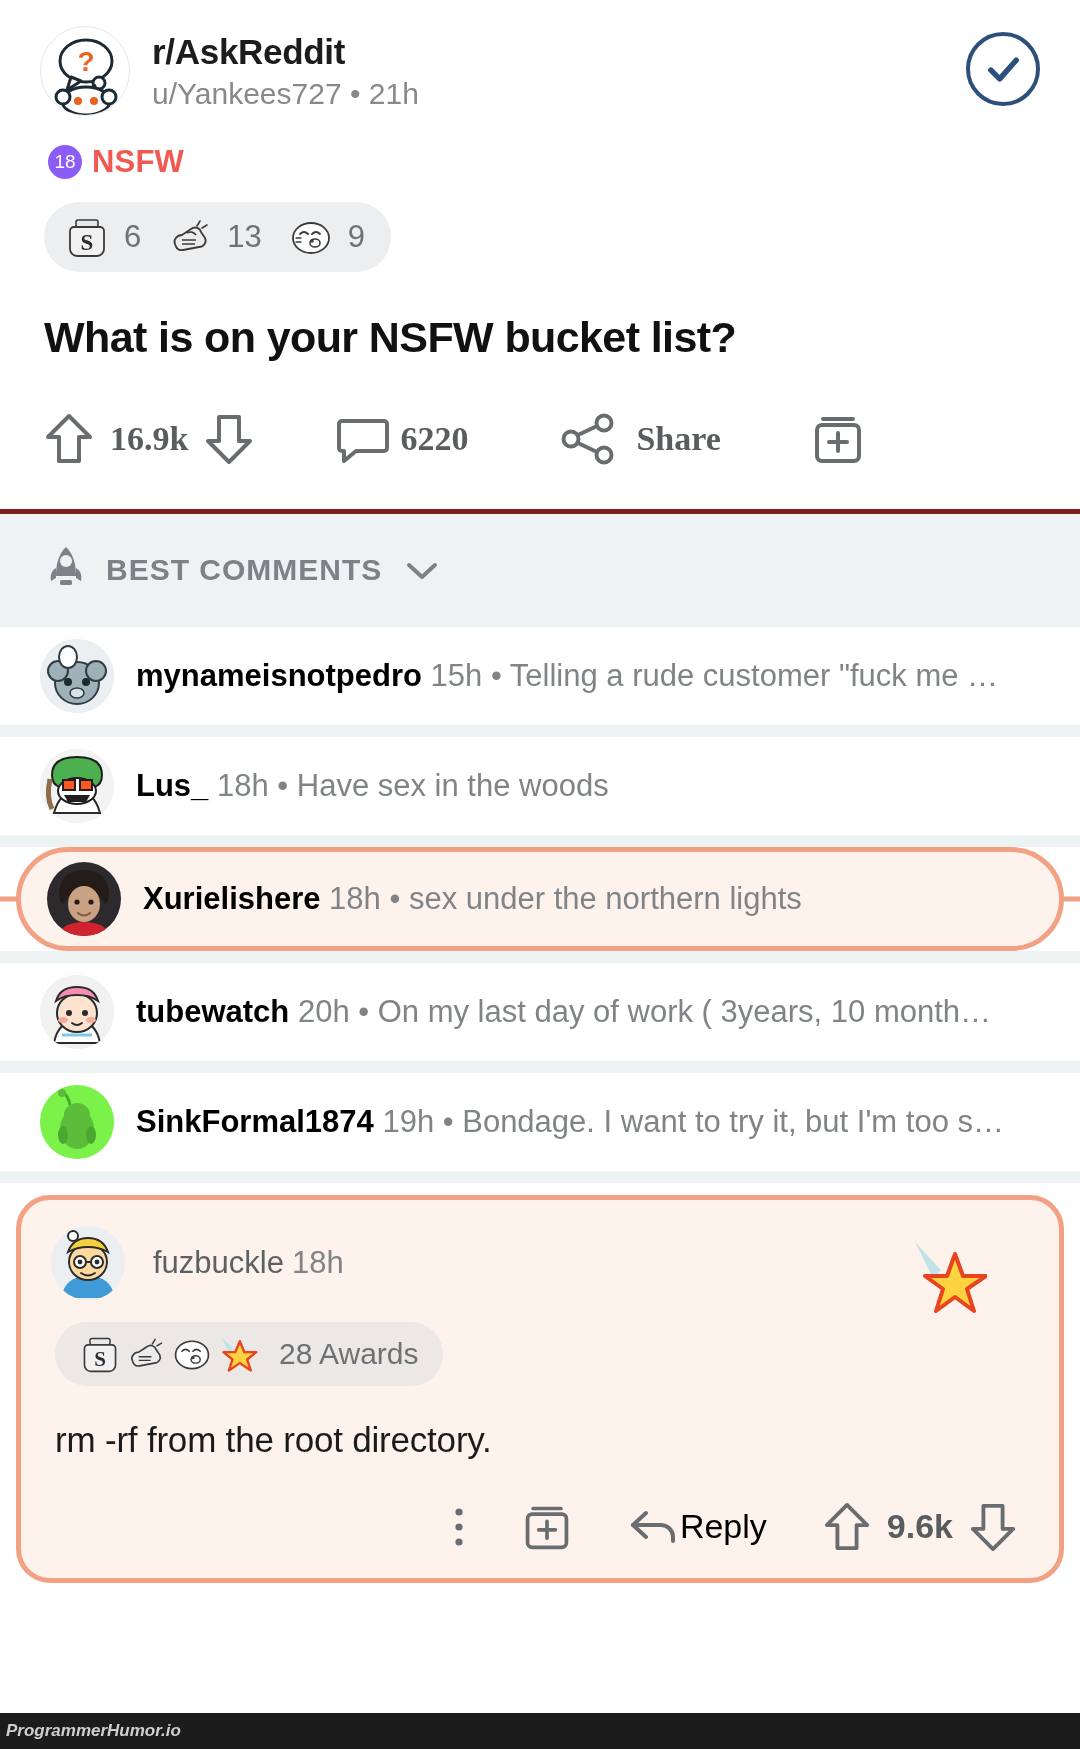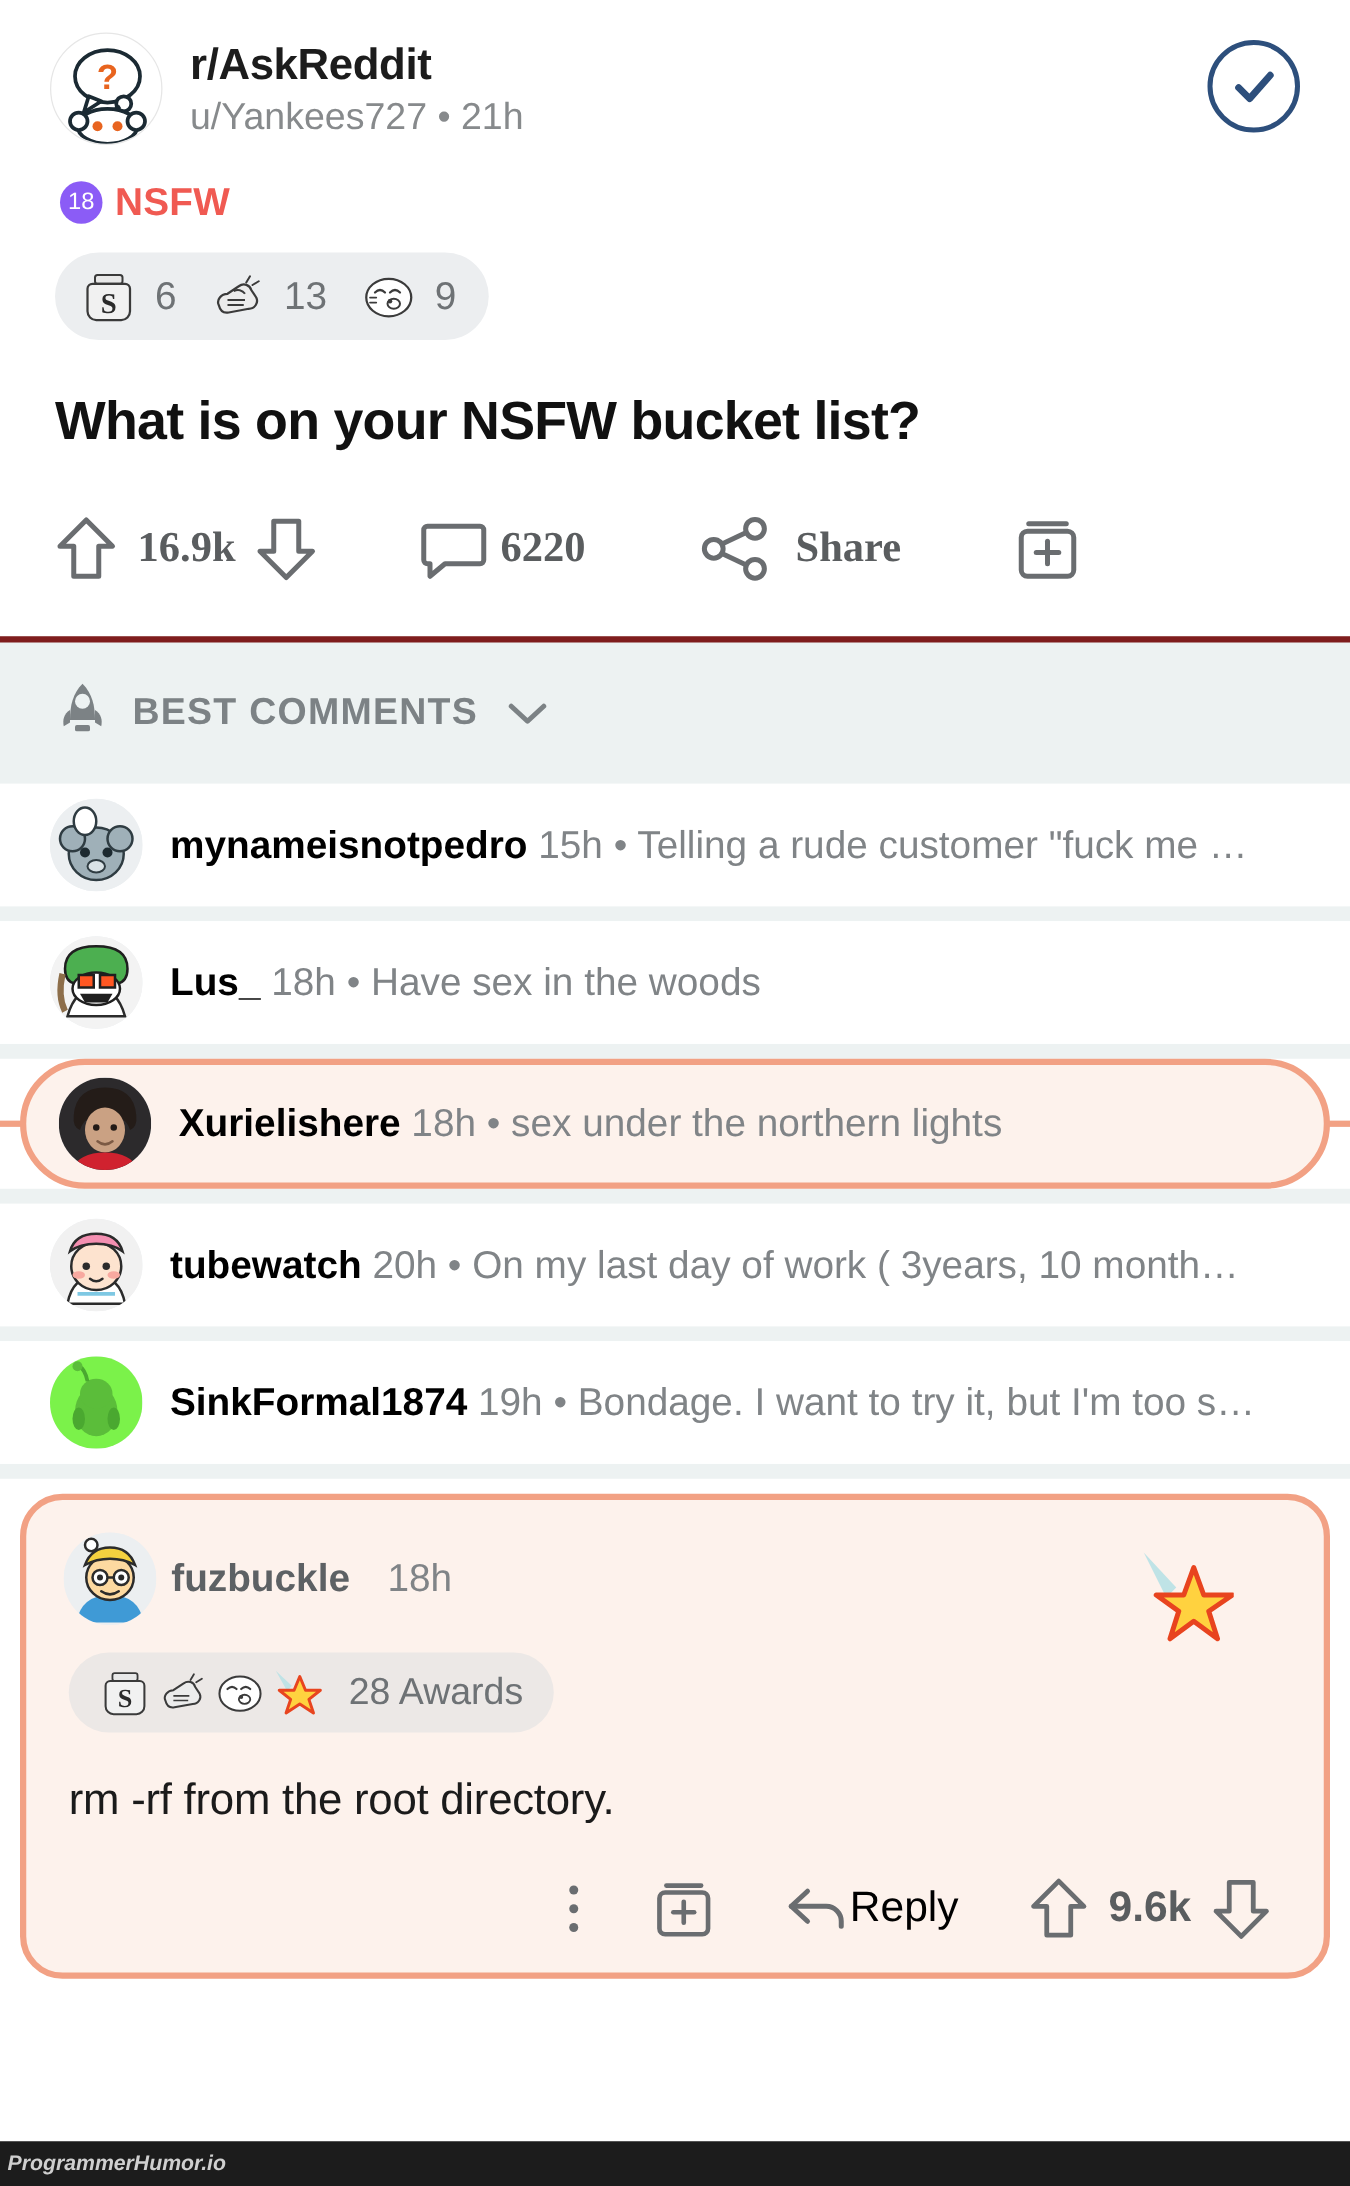--- a/index.html
+++ b/index.html
@@ -114,22 +114,22 @@
   .feat-card {
     margin: 12px 16px 0 16px;
     background: #fdf2ec;
     border: 5px solid #f2a184;
     border-radius: 34px;
     padding: 26px 30px 20px 30px;
     position: relative;
   }
   .feat-head { display: flex; align-items: center; }
   .feat-av { width: 74px; height: 74px; border-radius: 50%; flex: 0 0 74px; overflow: hidden; background:#eceff1; position: relative; }
-  .feat-name { margin-left: 12px; font-size: 31px; font-weight: bold; color: #5d6164; }
-  .feat-time { margin-left: 30px; font-size: 31px; color: #808487; font-weight: normal; }
+  .feat-name { margin-left: 28px; font-size: 31px; font-weight: normal; color: #5d6164; }
+  .feat-time { margin-left: 8px; font-size: 31px; color: #808487; font-weight: normal; }
   .feat-star { position: absolute; right: 72px; top: 38px; }
   .feat-awards {
     display: inline-flex; align-items: center; background: #ece8e6;
     border-radius: 34px; padding: 11px 24px; margin: 22px 0 0 4px;
   }
   .feat-awards .aw-ico { width: 42px; height: 42px; flex: 0 0 42px; margin-right: 4px; }
   .feat-aw-text { font-size: 30px; color: #6e7275; margin-left: 16px; }
   .feat-body { font-size: 35px; color: #1b1b1b; padding: 34px 0 0 4px; letter-spacing: -0.2px; }
   .feat-actions { display: flex; align-items: center; justify-content: flex-end; padding: 40px 12px 4px 0; }
   .fa-item { display: flex; align-items: center; margin-left: 56px; }

